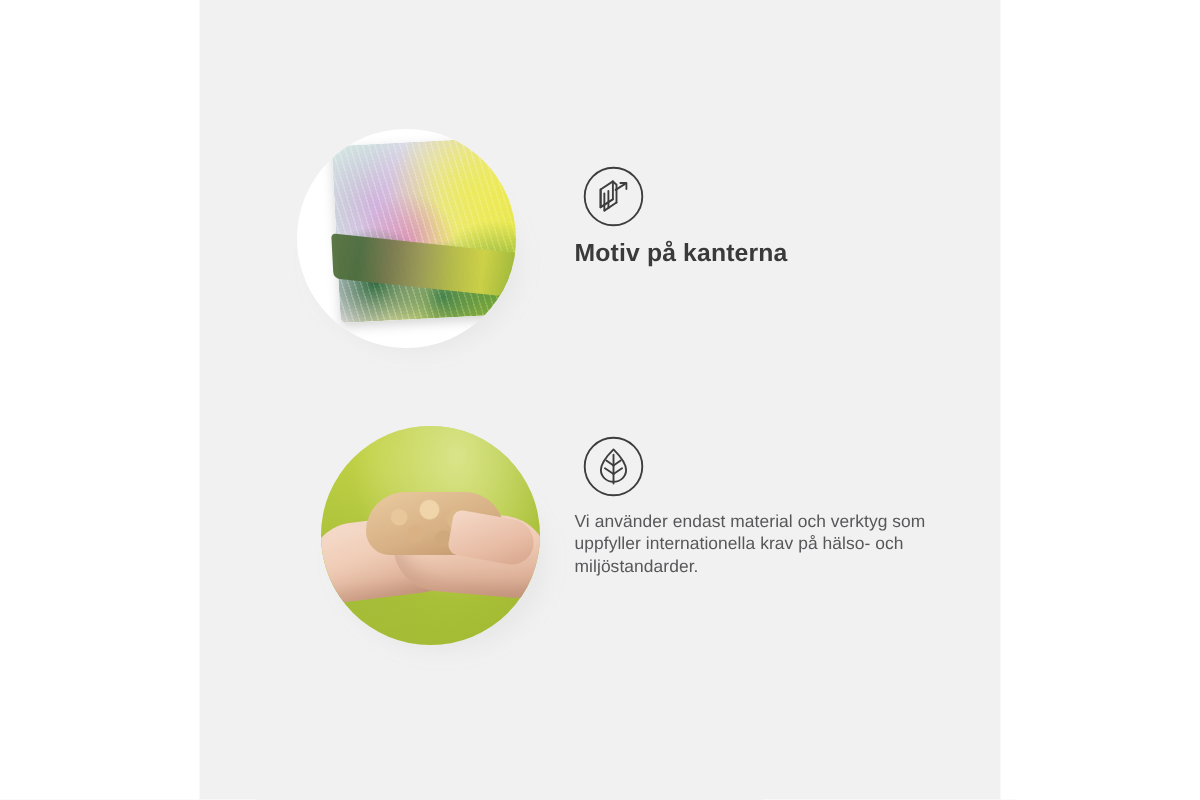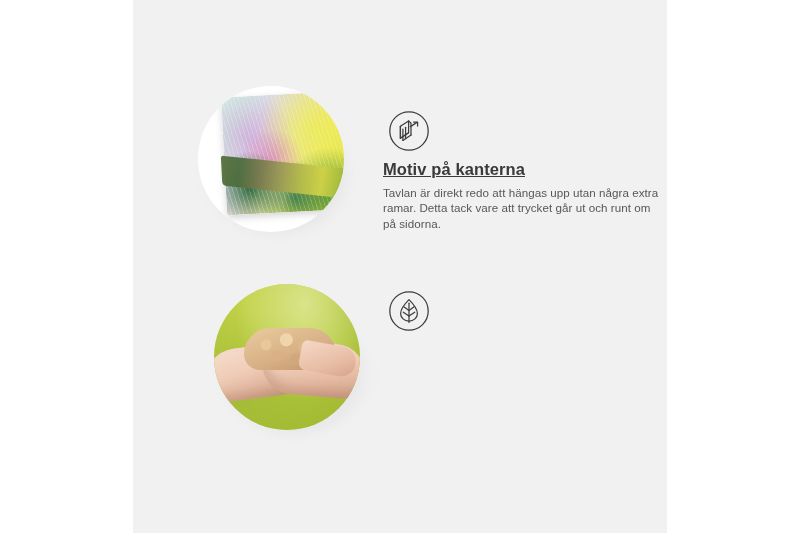--- a/index.html
+++ b/index.html
@@ -221,21 +221,20 @@
   .txt-edges { top: 88px; }
   .txt-eco   { top: 88px; }
 
   h2.title {
     margin: 0 0 7px 0;
     font-size: 16.5px;
     font-weight: 600;
     color: #3a3a3a;
     letter-spacing: 0.1px;
     line-height: 1.1;
-    text-decoration: underline;
   }
   p.body {
     margin: 0;
     font-size: 11.6px;
     line-height: 15.2px;
     color: #57575a;
     letter-spacing: 0.05px;
   }
 </style>
 </head>
@@ -270,21 +269,20 @@
             <path d="M14.9 30.4 L23.0 25.0"></path>
             <path d="M20.6 10.9 L23.0 13.2 L23.0 25.0"></path>
             <path d="M22.4 16.6 L29.0 12.4"></path>
             <path d="M25.6 12.0 L29.6 12.0 L29.6 16.0"></path>
           </g>
         </svg>
       </div>
 
       <div class="txt txt-edges">
         <h2 class="title">Motiv på kanterna</h2>
-        <p class="body">Tavlan är direkt redo att hängas upp utan några extra ramar. Detta tack vare att trycket går ut och runt om på sidorna.</p>
       </div>
 
     </div>
 
     <div class="feature feature-eco">
 
       <div class="thumb-shadow shadow-eco"></div>
 
       <div class="thumb thumb-eco">
         <div class="eco-wrap">
@@ -304,18 +302,19 @@
             <path d="M21 13.2 L21 32.4"></path>
             <path d="M21 20.4 L16.2 17.0"></path>
             <path d="M21 20.4 L25.8 17.0"></path>
             <path d="M21 26.0 L15.3 22.2"></path>
             <path d="M21 26.0 L26.7 22.2"></path>
           </g>
         </svg>
       </div>
 
       <div class="txt txt-eco">
+        <p class="body">Vi använder endast material och verktyg som uppfyller internationella krav på hälso- och miljöstandarder.</p>
       </div>
 
     </div>
 
   </div>
 </div>
 
 </body></html>

